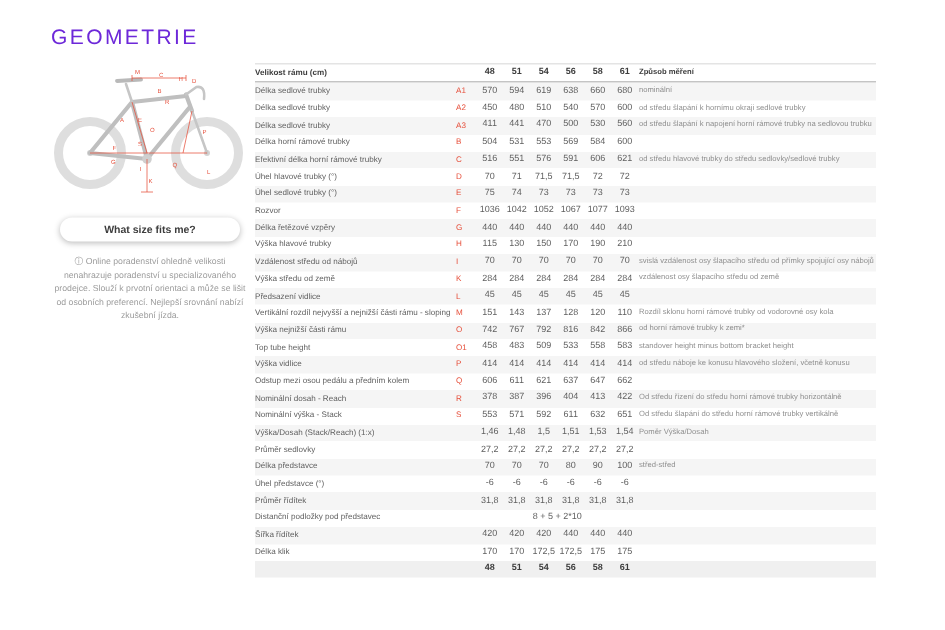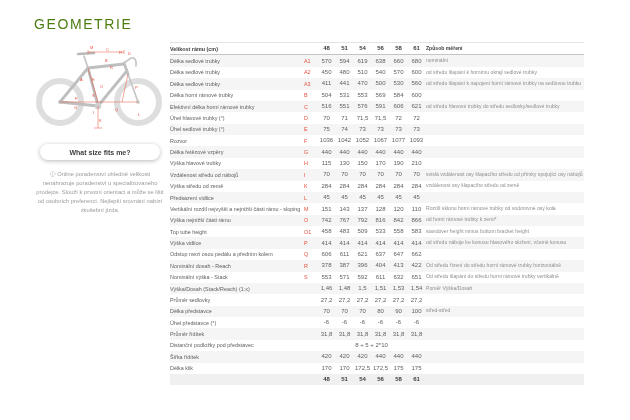--- a/index.html
+++ b/index.html
@@ -1,21 +1,21 @@
 <!DOCTYPE html>
 <html><head>
 <meta charset="utf-8">
 <style>
   * { box-sizing: border-box; margin: 0; padding: 0; }
   html,body { width:630px; height:420px; background:#fff; font-family:"Liberation Sans", sans-serif; overflow:hidden; }
   .page { position:relative; width:630px; height:420px; background:#fff; }
 
   
   .left-col { position:absolute; left:34px; top:16px; width:132px; }
-  .page-title { font-size:14px; font-weight:400; letter-spacing:1.6px; color:#4d7c0f; }
+  .page-title { font-size:14px; font-weight:400; letter-spacing:1.6px; color:#6d28d9; }
   .bike-figure { margin-top:8px; width:130px; height:96px; }
   .size-btn { display:block; width:120px; margin:4px auto 0 auto; padding:5px 0 4px 0;
               background:#fff; border:none; border-radius:12px; text-align:center;
               font-family:"Liberation Sans", sans-serif; font-size:7px; font-weight:700; color:#3d3d3d;
               box-shadow:0 1px 4px rgba(0,0,0,.28); cursor:pointer; }
   .disclaimer { margin-top:10px; font-size:5.8px; line-height:1.55; color:#9b9b9b; text-align:center; }
 
   
   .wheel   { fill:none; stroke:#dedede; stroke-width:6; }
   .hub     { fill:#d4d4d4; }

